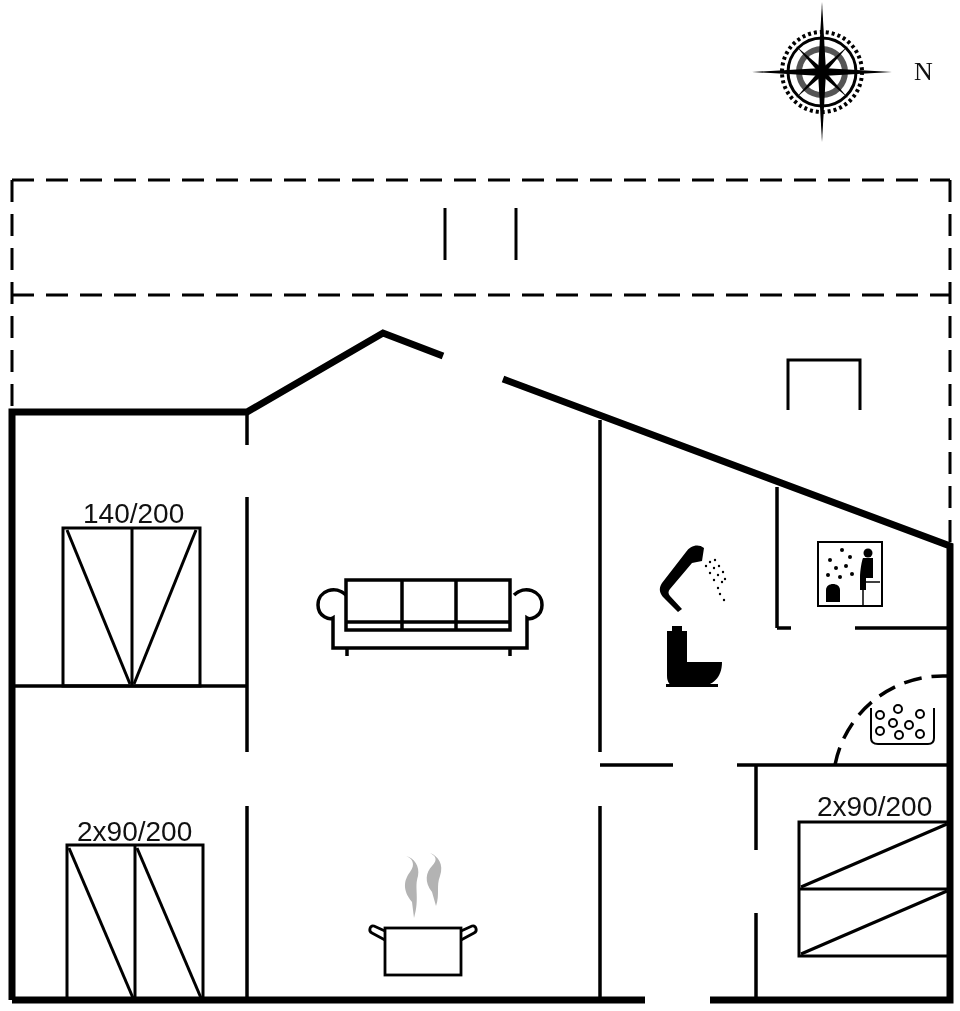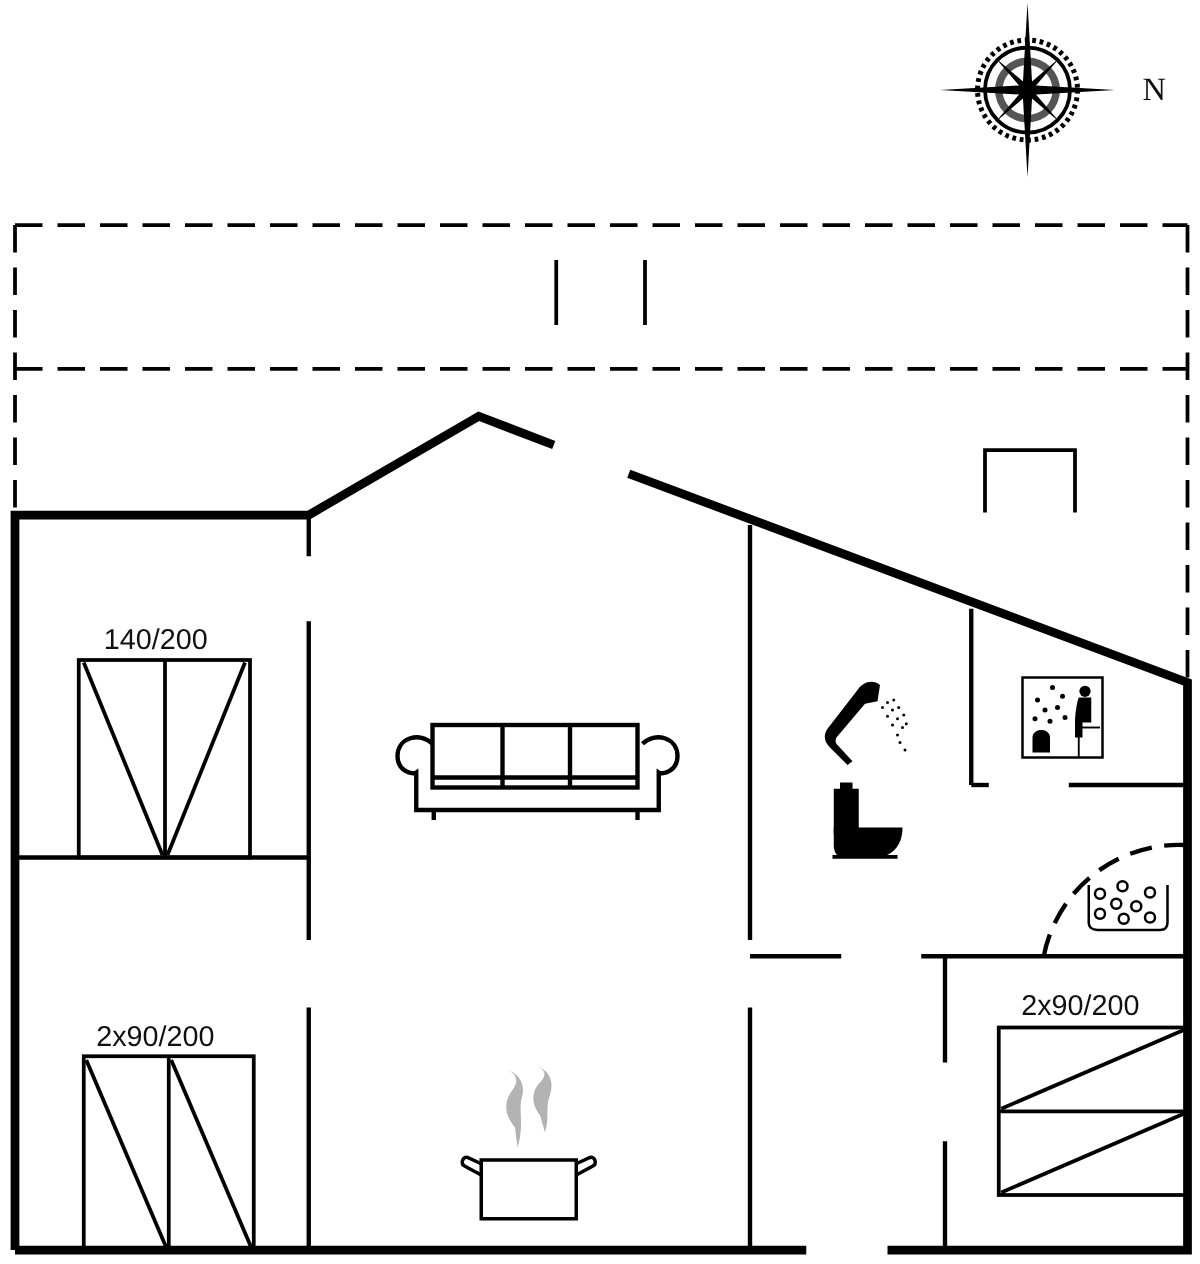--- a/index.html
+++ b/index.html
@@ -1,19 +1,19 @@
 <!DOCTYPE html>
 <html><head>
 <meta charset="utf-8">
 <style>
   html, body { margin: 0; padding: 0; background: #ffffff; }
   body { width: 960px; height: 1011px; position: relative; overflow: hidden;
          font-family: "Liberation Sans", sans-serif; }
   #plan { position: absolute; left: 0; top: 0; }
-  .lbl { position: absolute; font-family: "Liberation Sans", sans-serif; font-size: 23px; color: #111; line-height: 1; white-space: nowrap; }
+  .lbl { position: absolute; font-family: "Liberation Sans", sans-serif; font-size: 28px; color: #111; line-height: 1; white-space: nowrap; }
   .north { position: absolute; font-family: "Liberation Serif", serif; font-size: 26px; color: #111; }
 </style>
 </head>
 <body>
 
 <svg id="plan" width="960" height="1011" viewBox="0 0 960 1011" xmlns="http://www.w3.org/2000/svg">
 
   <g fill="none" stroke="#000" stroke-width="3" stroke-dasharray="22,12">
     <line x1="12" y1="180" x2="950" y2="180"></line>
     <line x1="12" y1="295" x2="950" y2="295"></line>

